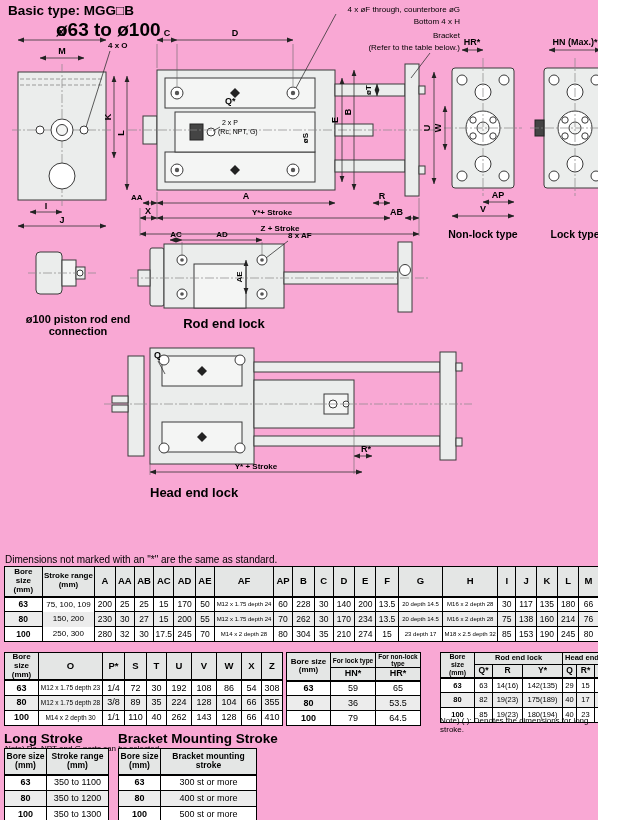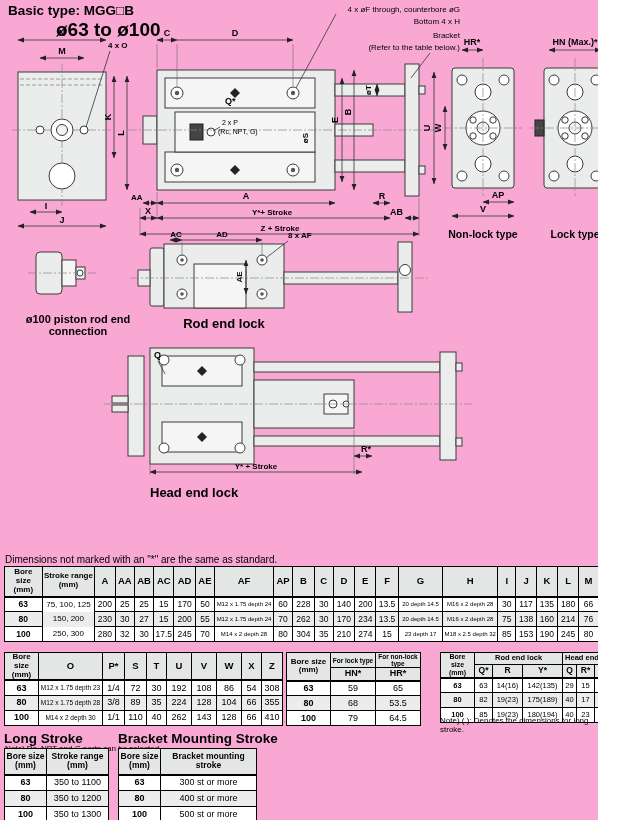--- a/index.html
+++ b/index.html
@@ -357,21 +357,21 @@
         <th>J</th>
         <th>K</th>
         <th>L</th>
         <th>M</th>
         <th>N</th>
       </tr>
     </thead>
     <tbody>
         <tr>
           <td>63</td>
-          <td>75, 100, 125</td>
+          <td>75, 100, 109</td>
           <td>200</td>
           <td>25</td>
           <td>25</td>
           <td>15</td>
           <td>170</td>
           <td>50</td>
           <td>M12 x 1.75 depth 24</td>
           <td>60</td>
           <td>228</td>
           <td>30</td>
@@ -525,21 +525,21 @@
       </tr>
     </thead>
     <tbody>
         <tr>
           <td>63</td>
           <td>59</td>
           <td>65</td>
         </tr>
         <tr>
           <td>80</td>
-          <td>68</td>
+          <td>36</td>
           <td>53.5</td>
         </tr>
         <tr>
           <td>100</td>
           <td>79</td>
           <td>64.5</td>
         </tr>
       </tbody>
   </table>
 

